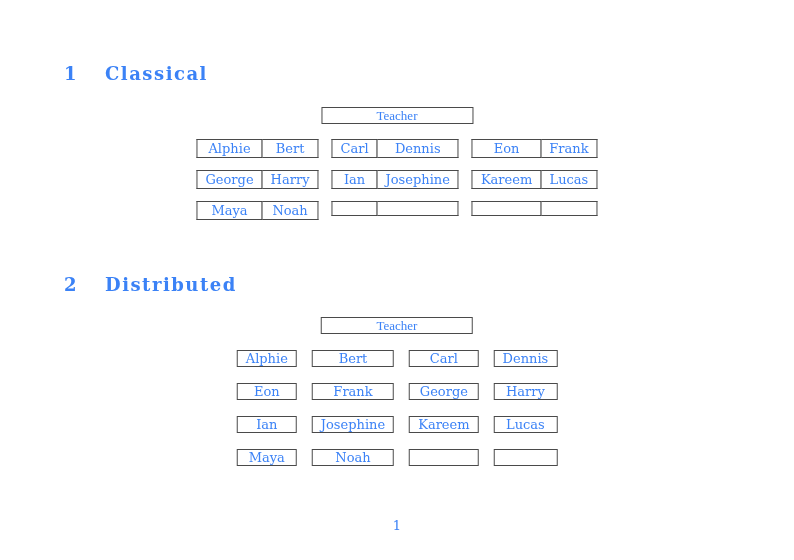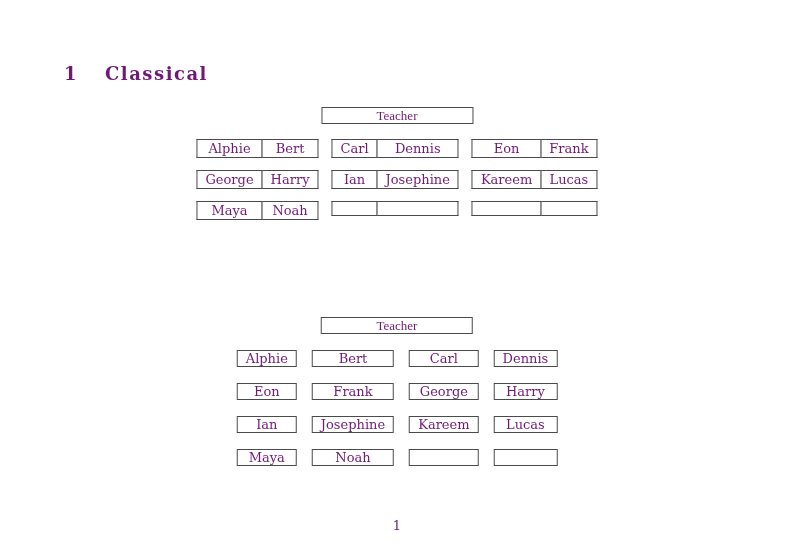--- a/index.html
+++ b/index.html
@@ -5,21 +5,21 @@
   * { margin: 0; padding: 0; box-sizing: border-box; }
 
   html, body { background: #ffffff; }
 
   .page {
     position: relative;
     width: 794px;
     height: 560px;
     background: #ffffff;
     font-family: "DejaVu Serif", "Liberation Serif", serif;
-    color: #701a75;
+    color: #3b82f6;
     overflow: hidden;
   }
 
   
   .section-heading {
     position: absolute;
     left: 64px;
     font-weight: bold;
     font-size: 18px;
     letter-spacing: 1.5px;
@@ -157,20 +157,23 @@
         <tr>
           <td></td>
           <td></td>
         </tr>
       </tbody>
         </table>
 
     </div>
   </div>
 
+  <div class="section-heading" style="top: 274px;">
+    <span class="sec-num">2</span><span class="sec-title">Distributed</span>
+  </div>
 
   <div class="diagram" style="top: 317px;">
     <div class="teacher-box">Teacher</div>
     <table class="seat-table">
       <tbody>
           <tr>
         <td>Alphie</td>
         <td>Bert</td>
         <td>Carl</td>
         <td>Dennis</td>

